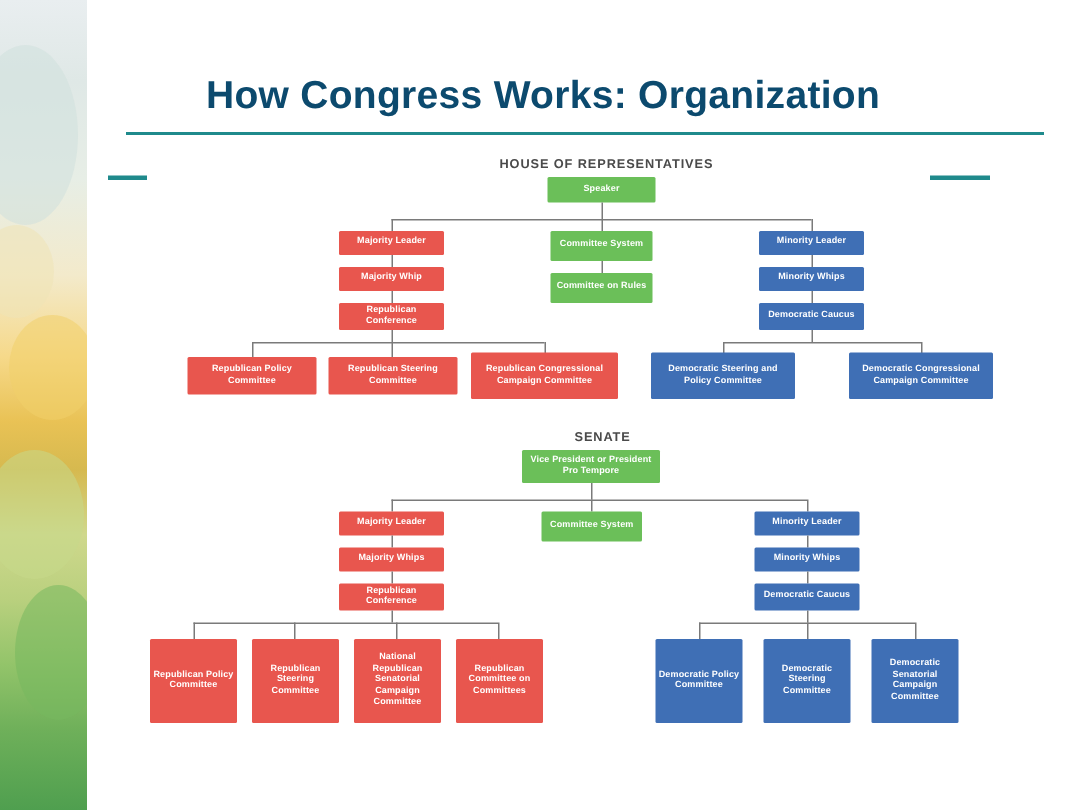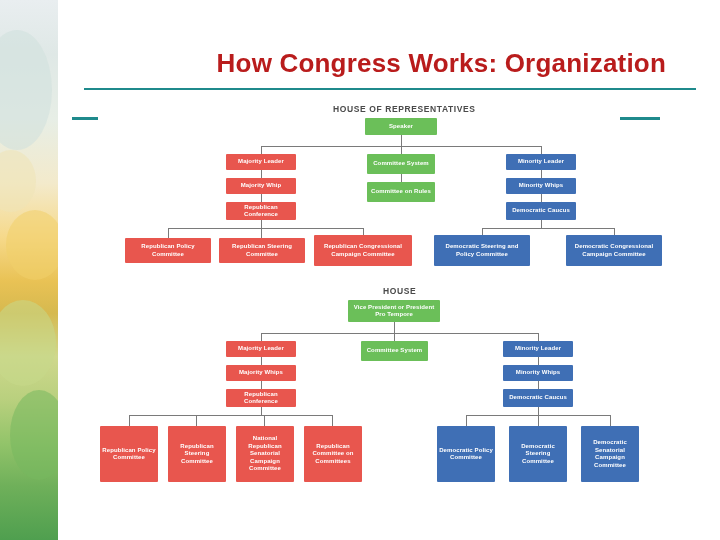--- a/index.html
+++ b/index.html
@@ -53,22 +53,22 @@
     width: 662px; height: 540px;
     background: #ffffff;
   }
 
   
   #title {
     position: absolute;
     left: 58px;
     top: 48px;
     width: 608px;
-    text-align: right;
-    color: #b91c1c;
+    text-align: center;
+    color: #0c4a6e;
     font-size: 26px;
     font-weight: bold;
     letter-spacing: .2px;
     white-space: nowrap;
   }
   #title-underline {
     position: absolute;
     left: 84px;
     top: 88px;
     width: 612px;
@@ -185,21 +185,21 @@
   <div class="node red" style="left:256px; top:137px; width:98px; height:31px;">Republican Congressional Campaign Committee</div>
 
   <div class="line v" style="left:483px; top:122px; height:8px;"></div>
   <div class="line h" style="left:424px; top:130px; width:132px;"></div>
   <div class="line v" style="left:424px; top:130px; height:10px;"></div>
   <div class="line v" style="left:556px; top:130px; height:10px;"></div>
 
   <div class="node blue" style="left:376px; top:137px; width:96px; height:31px;">Democratic Steering and Policy Committee</div>
   <div class="node blue" style="left:508px; top:137px; width:96px; height:31px;">Democratic Congressional Campaign Committee</div>
 
-  <div class="section-label" style="left:325px; top:188px;">HOUSE</div>
+  <div class="section-label" style="left:325px; top:188px;">SENATE</div>
 
   <div class="node green" style="left:290px; top:202px; width:92px; height:22px;">Vice President or President Pro Tempore</div>
 
   <div class="line v" style="left:336px; top:224px; height:11px;"></div>
   <div class="line h" style="left:203px; top:235px; width:277px;"></div>
   <div class="line v" style="left:203px; top:235px; height:8px;"></div>
   <div class="line v" style="left:336px; top:235px; height:8px;"></div>
   <div class="line v" style="left:480px; top:235px; height:8px;"></div>
 
   <div class="node red" style="left:168px; top:243px; width:70px; height:16px;">Majority Leader</div>

